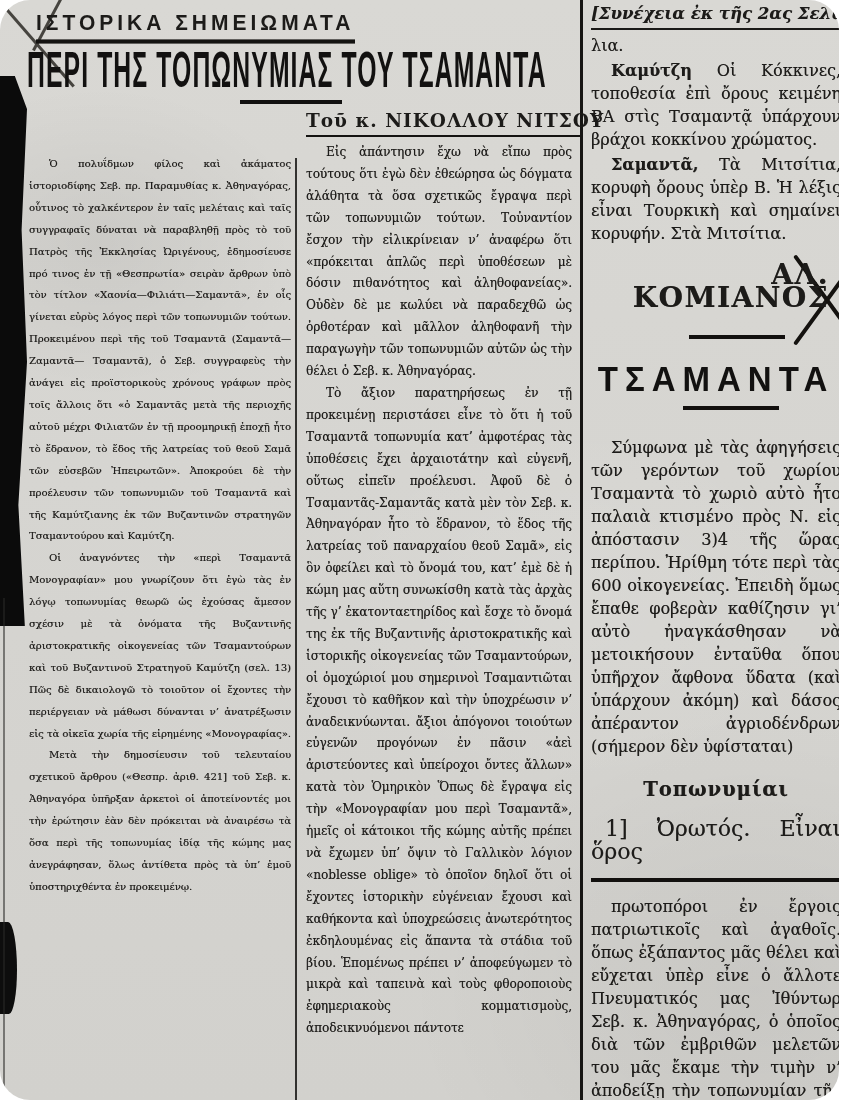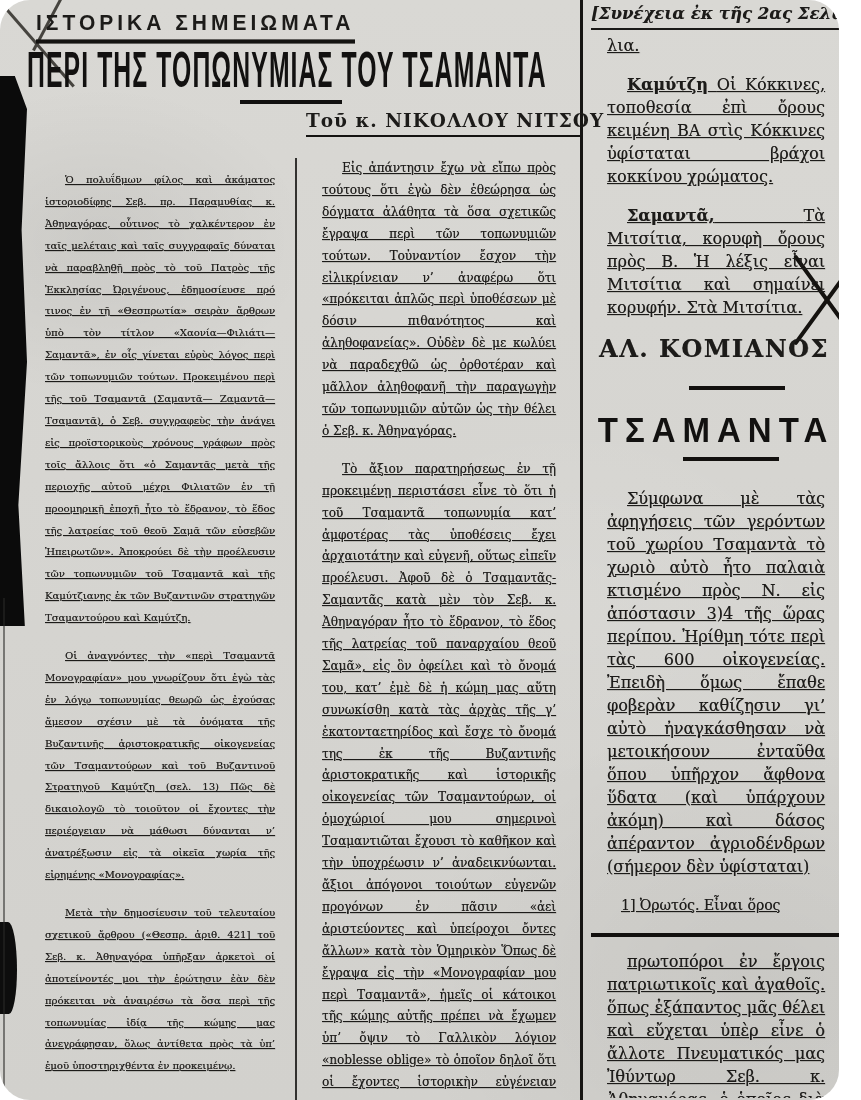--- a/index.html
+++ b/index.html
@@ -54,43 +54,43 @@
   .headline-rule{position:absolute;left:240px;top:100px;width:102px;height:4px;background:#121110;}
   .byline{
     position:absolute;left:306px;top:110px;width:274px;
     font-weight:bold;font-size:18.5px;letter-spacing:1px;
     text-align:right;padding:0 4px 4px 0;
     border-bottom:2.5px solid #141311;
     white-space:nowrap;
   }
   
   .col{position:absolute;overflow:hidden;text-align:justify;}
-  .col p{margin:16px;text-indent:20px;text-shadow:0.3px 0.3px 0.5px rgba(25,22,18,0.55);text-decoration:underline;}
+  .col p{margin:0;text-indent:20px;text-shadow:0.3px 0.3px 0.5px rgba(25,22,18,0.55);}
   .col-left{left:29px;top:153px;width:262px;height:947px;font-size:10px;line-height:21.9px;}
   .col-mid{left:306px;top:142px;width:266px;height:950px;font-size:12px;line-height:21.9px;}
   .col-right{left:591px;top:2px;width:250px;height:1096px;font-size:16px;line-height:23px;}
   .cont-header{
     font-weight:bold;font-style:italic;font-size:16.5px;white-space:nowrap;
     border-bottom:2px solid #1a1917;padding-bottom:3px;text-shadow:0.3px 0.3px 0.5px rgba(25,22,18,0.5);
   }
   .frag{text-indent:0 !important;margin-top:4px !important;}
   .entry{margin-top:2px !important;}
   .entry .lead{font-weight:bold;}
-  .sig{font-weight:bold;font-size:24px;letter-spacing:1.5px;text-align:right;padding-right:12px;margin-top:18px;text-shadow:0.3px 0.3px 0.5px rgba(25,22,18,0.55);}
+  .sig{font-weight:bold;font-size:28px;letter-spacing:1.5px;text-align:right;padding-right:12px;margin-top:18px;text-shadow:0.3px 0.3px 0.5px rgba(25,22,18,0.55);}
   .dash-rule{width:96px;height:3.5px;background:#12100e;margin:26px auto 0 98px;}
   .section-title{
     margin:28px 0 0 0;text-align:center;
     font-family:"Liberation Sans",sans-serif;font-weight:bold;
     font-size:33px;letter-spacing:7px;color:#121110;
     transform:scaleY(1.08);
   }
   .title-rule{width:96px;height:4px;background:#12100e;margin:16px auto 0 92px;}
   .para-gap{margin-top:26px !important;}
   .subhead{margin:20px 0 0 0;text-align:center;font-size:19.5px;font-weight:bold;letter-spacing:1px;text-shadow:0.3px 0.3px 0.5px rgba(25,22,18,0.55);}
-  .toponym{margin-top:16px !important;text-indent:14px !important;font-size:14px;}
+  .toponym{margin-top:16px !important;text-indent:14px !important;font-size:22px;}
   .thick-rule{width:100%;height:4.5px;background:#12100e;margin-top:15px;}
   .closing{margin-top:13px !important;}
   .place{text-indent:10px !important;margin-top:1px !important;}
 </style>
 </head>
 <body>
 
 <div class="page">
 
   <div class="left-band"></div>
@@ -120,27 +120,28 @@
   </div>
 
   <div class="col col-mid">
     <p>Εἰς ἀπάντησιν ἔχω νὰ εἴπω πρὸς τούτους ὅτι ἐγὼ δὲν ἐθεώρησα ὡς δόγματα ἀλάθητα τὰ ὅσα σχετικῶς ἔγραψα περὶ τῶν τοπωνυμιῶν τούτων. Τοὐναντίον ἔσχον τὴν εἰλικρίνειαν ν’ ἀναφέρω ὅτι «πρόκειται ἁπλῶς περὶ ὑποθέσεων μὲ δόσιν πιθανότητος καὶ ἀληθοφανείας». Οὐδὲν δὲ με κωλύει νὰ παραδεχθῶ ὡς ὀρθοτέραν καὶ μᾶλλον ἀληθοφανῆ τὴν παραγωγὴν τῶν τοπωνυμιῶν αὐτῶν ὡς τὴν θέλει ὁ Σεβ. κ. Ἀθηναγόρας.</p>
     <p>Τὸ ἄξιον παρατηρήσεως ἐν τῇ προκειμένῃ περιστάσει εἶνε τὸ ὅτι ἡ τοῦ Τσαμαντᾶ τοπωνυμία κατ’ ἀμφοτέρας τὰς ὑποθέσεις ἔχει ἀρχαιοτάτην καὶ εὐγενῆ, οὕτως εἰπεῖν προέλευσι. Ἀφοῦ δὲ ὁ Τσαμαντᾶς-Σαμαντᾶς κατὰ μὲν τὸν Σεβ. κ. Ἀθηναγόραν ἦτο τὸ ἕδρανον, τὸ ἕδος τῆς λατρείας τοῦ παναρχαίου θεοῦ Σαμᾶ», εἰς ὃν ὀφείλει καὶ τὸ ὄνομά του, κατ’ ἐμὲ δὲ ἡ κώμη μας αὕτη συνωκίσθη κατὰ τὰς ἀρχὰς τῆς γ’ ἑκατονταετηρίδος καὶ ἔσχε τὸ ὄνομά της ἐκ τῆς Βυζαντινῆς ἀριστοκρατικῆς καὶ ἱστορικῆς οἰκογενείας τῶν Τσαμαντούρων, οἱ ὁμοχώριοί μου σημερινοὶ Τσαμαντιῶται ἔχουσι τὸ καθῆκον καὶ τὴν ὑποχρέωσιν ν’ ἀναδεικνύωνται. ἄξιοι ἀπόγονοι τοιούτων εὐγενῶν προγόνων ἐν πᾶσιν «ἀεὶ ἀριστεύοντες καὶ ὑπείροχοι ὄντες ἄλλων» κατὰ τὸν Ὁμηρικὸν Ὅπως δὲ ἔγραψα εἰς τὴν «Μονογραφίαν μου περὶ Τσαμαντᾶ», ἡμεῖς οἱ κάτοικοι τῆς κώμης αὐτῆς πρέπει νὰ ἔχωμεν ὑπ’ ὄψιν τὸ Γαλλικὸν λόγιον «noblesse oblige» τὸ ὁποῖον δηλοῖ ὅτι οἱ ἔχοντες ἱστορικὴν εὐγένειαν ἔχουσι καὶ καθήκοντα καὶ ὑποχρεώσεις ἀνωτερότητος ἐκδηλουμένας εἰς ἅπαντα τὰ στάδια τοῦ βίου. Ἑπομένως πρέπει ν’ ἀποφεύγωμεν τὸ μικρὰ καὶ ταπεινὰ καὶ τοὺς φθοροποιοὺς ἐφημεριακοὺς κομματισμοὺς, ἀποδεικνυόμενοι πάντοτε</p>
   </div>
 
   <div class="col col-right">
     <div class="cont-header">[Συνέχεια ἐκ τῆς 2ας Σελίδος]</div>
     <p class="frag">λια.</p>
-    <p class="entry"><span class="lead">Καμύτζη</span> <span>Οἱ Κόκκινες, τοποθεσία ἐπὶ ὄρους κειμένη ΒΑ στὶς Κόκκινες ὑφίσταται βράχοι κοκκίνου χρώματος.</span></p>
-    <p class="entry"><span class="lead">Σαμαντᾶ,</span> <span>Τὰ Μιτσίτια, κορυφὴ ὄρους πρὸς Β. Ἡ λέξις εἶναι Μιτσίτια καὶ σημαίνει κορυφήν. Στὰ Μιτσίτια.</span></p>
+    <p class="entry"><span class="lead">Καμύτζη</span> <span>Οἱ Κόκκινες, τοποθεσία ἐπὶ ὄρους κειμένη ΒΑ στὶς Τσαμαντᾷ ὑπάρχουν βράχοι κοκκίνου χρώματος.</span></p>
+    <p class="entry"><span class="lead">Σαμαντᾶ,</span> <span>Τὰ Μιτσίτια, κορυφὴ ὄρους ὑπὲρ Β. Ἡ λέξις εἶναι Τουρκικὴ καὶ σημαίνει κορυφήν. Στὰ Μιτσίτια.</span></p>
     <div class="sig">ΑΛ. ΚΟΜΙΑΝΟΣ</div>
     <div class="dash-rule"></div>
     <h2 class="section-title">ΤΣΑΜΑΝΤΑ</h2>
     <div class="title-rule"></div>
     <p class="para-gap">Σύμφωνα μὲ τὰς ἀφηγήσεις τῶν γερόντων τοῦ χωρίου Τσαμαντὰ τὸ χωριὸ αὐτὸ ἦτο παλαιὰ κτισμένο πρὸς Ν. εἰς ἀπόστασιν 3)4 τῆς ὥρας περίπου. Ἠρίθμη τότε περὶ τὰς 600 οἰκογενείας. Ἐπειδὴ ὅμως ἔπαθε φοβερὰν καθίζησιν γι’ αὐτὸ ἠναγκάσθησαν νὰ μετοικήσουν ἐνταῦθα ὅπου ὑπῆρχον ἄφθονα ὕδατα (καὶ ὑπάρχουν ἀκόμη) καὶ δάσος ἀπέραντον ἀγριοδένδρων (σήμερον δὲν ὑφίσταται)</p>
+    <h3 class="subhead">Τοπωνυμίαι</h3>
     <p class="toponym">1] Ὀρωτός. Εἶναι ὅρος</p>
     <div class="thick-rule"></div>
     <p class="closing">πρωτοπόροι ἐν ἔργοις πατριωτικοῖς καὶ ἀγαθοῖς. ὅπως ἐξάπαντος μᾶς θέλει καὶ εὔχεται ὑπὲρ εἶνε ὁ ἄλλοτε Πνευματικός μας Ἰθύντωρ Σεβ. κ. Ἀθηναγόρας, ὁ ὁποῖος διὰ τῶν ἐμβριθῶν μελετῶν του μᾶς ἔκαμε τὴν τιμὴν ν’ ἀποδείξῃ τὴν τοπωνυμίαν τῆς κώμης μας προομηρικὴν.</p>
     <p class="place">Ἐν Τσαμαντᾷ</p>
 
   </div>
 
 </div>
 
 </body></html>

